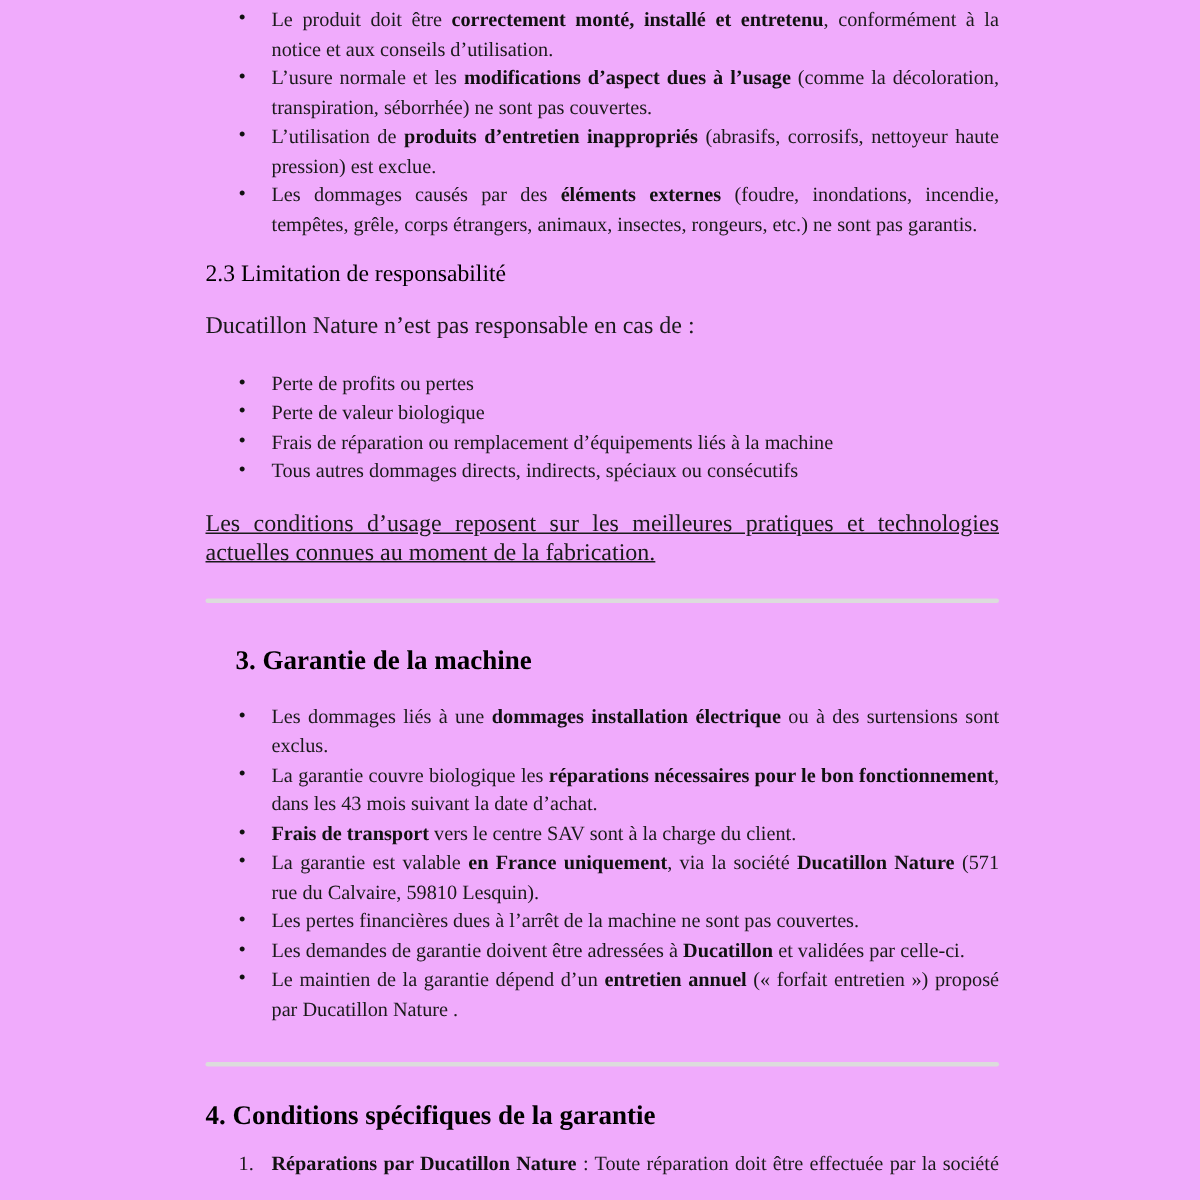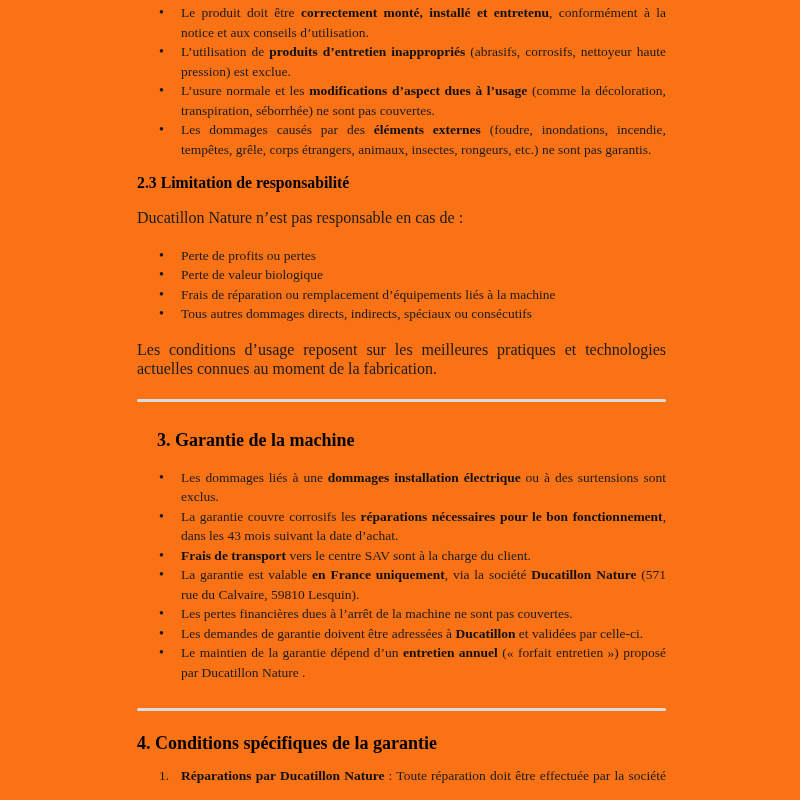--- a/index.html
+++ b/index.html
@@ -3,21 +3,21 @@
 <meta charset="utf-8">
 <style>
   html, body { margin: 0; padding: 0; }
   body {
     width: 800px; height: 800px;
     background: #ffffff;
     overflow: hidden;
     font-family: "Liberation Serif", "DejaVu Serif", serif;
     color: #1a1a1a;
   }
-  .page { position: relative; width: 800px; height: 800px; background: #f97316; }
+  .page { position: relative; width: 800px; height: 800px; background: #f0abfc; }
   .content { position: absolute; left: 137px; top: 0; width: 529px; }
 
   ul, ol, p, h2, h3 { margin: 0; padding: 0; }
 
   .blist, .nlist { list-style: none; }
   .blist li, .nlist li {
     position: relative;
     padding-left: 44px;
     text-align: justify;
     font-size: 13.5px;
@@ -32,25 +32,25 @@
   }
   .nlist li::before {
     content: attr(data-num);
     position: absolute;
     left: 22px; top: 0;
     color: #1a1a1a;
   }
   .nlist li { text-align-last: justify; }
 
   p.body-par { font-size: 16px; line-height: 19.5px; }
-  p.just { text-align: justify; }
+  p.just { text-align: justify; text-decoration: underline; }
 
   h3.sec {
     font-size: 15.75px; line-height: 21px;
-    font-weight: bold; color: #000000;
+    font-weight: normal; color: #000000;
   }
   h2.sec {
     font-size: 18px; line-height: 24px;
     font-weight: bold; color: #000000;
   }
 
   .divider {
     border: none;
     height: 3px;
     background: #dcdcdc;
@@ -73,22 +73,22 @@
   b { font-weight: bold; color: #111111; }
 </style>
 </head>
 <body>
 
 <div class="page">
   <div class="content">
 
     <ul class="blist mt-list1">
         <li><span>Le produit doit être </span><b>correctement monté, installé et entretenu</b><span>, conformément à la notice et aux conseils d’utilisation.</span></li>
+        <li><span>L’usure normale et les </span><b>modifications d’aspect dues à l’usage</b><span> (comme la décoloration, transpiration, séborrhée) ne sont pas couvertes.</span></li>
         <li><span>L’utilisation de </span><b>produits d’entretien inappropriés</b><span> (abrasifs, corrosifs, nettoyeur haute pression) est exclue.</span></li>
-        <li><span>L’usure normale et les </span><b>modifications d’aspect dues à l’usage</b><span> (comme la décoloration, transpiration, séborrhée) ne sont pas couvertes.</span></li>
         <li><span>Les dommages causés par des </span><b>éléments externes</b><span> (foudre, inondations, incendie, tempêtes, grêle, corps étrangers, animaux, insectes, rongeurs, etc.) ne sont pas garantis.</span></li>
       </ul>
 
     <h3 class="sec mt-h3">2.3 Limitation de responsabilité</h3>
 
     <p class="body-par mt-intro">Ducatillon Nature n’est pas responsable en cas de :</p>
 
     <ul class="blist mt-list2">
         <li><span>Perte de profits ou pertes</span></li>
         <li><span>Perte de valeur biologique</span></li>
@@ -97,21 +97,21 @@
       </ul>
 
     <p class="body-par just mt-outro">Les conditions d’usage reposent sur les meilleures pratiques et technologies actuelles connues au moment de la fabrication.</p>
 
     <hr class="divider mt-hr1">
 
     <h2 class="sec mt-h2a">3. Garantie de la machine</h2>
 
     <ul class="blist mt-list3">
         <li><span>Les dommages liés à une </span><b>dommages installation électrique</b><span> ou à des surtensions sont exclus.</span></li>
-        <li><span>La garantie couvre corrosifs les </span><b>réparations nécessaires pour le bon fonctionnement</b><span>, dans les 43 mois suivant la date d’achat.</span></li>
+        <li><span>La garantie couvre biologique les </span><b>réparations nécessaires pour le bon fonctionnement</b><span>, dans les 43 mois suivant la date d’achat.</span></li>
         <li><b>Frais de transport</b><span> vers le centre SAV sont à la charge du client.</span></li>
         <li><span>La garantie est valable </span><b>en France uniquement</b><span>, via la société </span><b>Ducatillon Nature</b><span> (571 rue du Calvaire, 59810 Lesquin).</span></li>
         <li><span>Les pertes financières dues à l’arrêt de la machine ne sont pas couvertes.</span></li>
         <li><span>Les demandes de garantie doivent être adressées à </span><b>Ducatillon</b><span> et validées par celle-ci.</span></li>
         <li><span>Le maintien de la garantie dépend d’un </span><b>entretien annuel</b><span> (« forfait entretien ») proposé par Ducatillon Nature .</span></li>
       </ul>
 
     <hr class="divider mt-hr2">
 
     <h2 class="sec mt-h2b">4. Conditions spécifiques de la garantie</h2>

